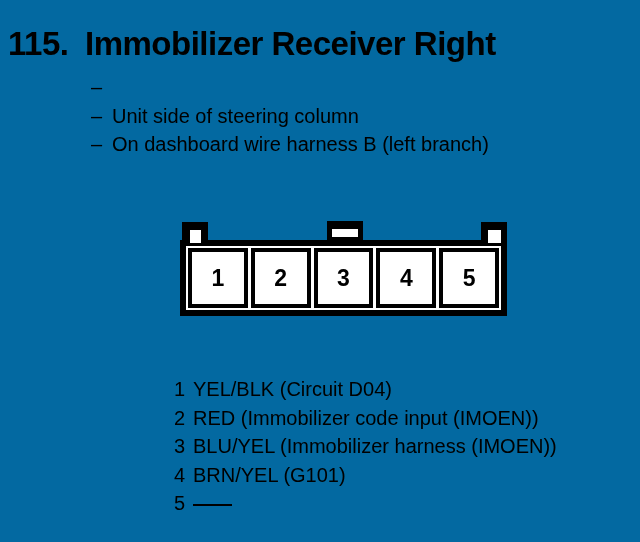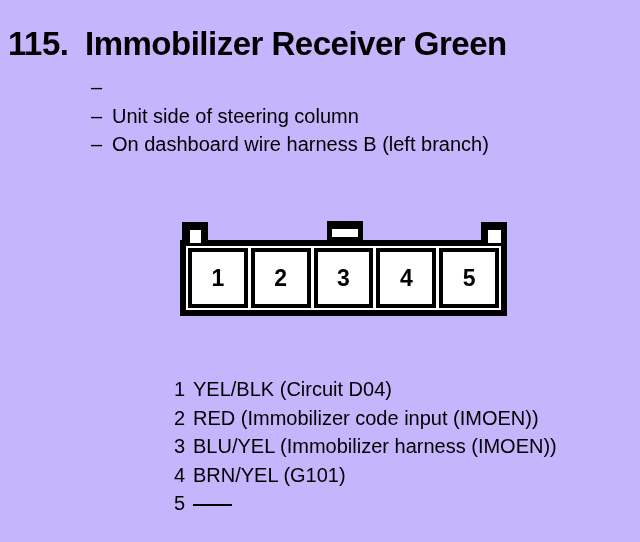--- a/index.html
+++ b/index.html
@@ -4,21 +4,21 @@
 <style>
   html, body {
     margin: 0;
     padding: 0;
     background: #ffffff;
   }
   .page {
     position: relative;
     width: 640px;
     height: 542px;
-    background: #c4b5fd;
+    background: #0369a1;
     color: #000000;
     font-family: "Liberation Sans", sans-serif;
     overflow: hidden;
   }
 
   
   .title-row {
     position: absolute;
     left: 8px;
     top: 26px;
@@ -117,21 +117,21 @@
     letter-spacing: -1px;
   }
 </style>
 </head>
 <body>
 
 <main class="page">
 
   <header class="title-row">
     <span class="section-num">115.</span>
-    <h1>Immobilizer Receiver Green</h1>
+    <h1>Immobilizer Receiver Right</h1>
   </header>
 
   <ul class="details">
     <li>
       <span class="dash">–</span>
     </li>
     <li>
       <span class="dash">–</span>
       <span>Unit side of steering column</span>
     </li>

